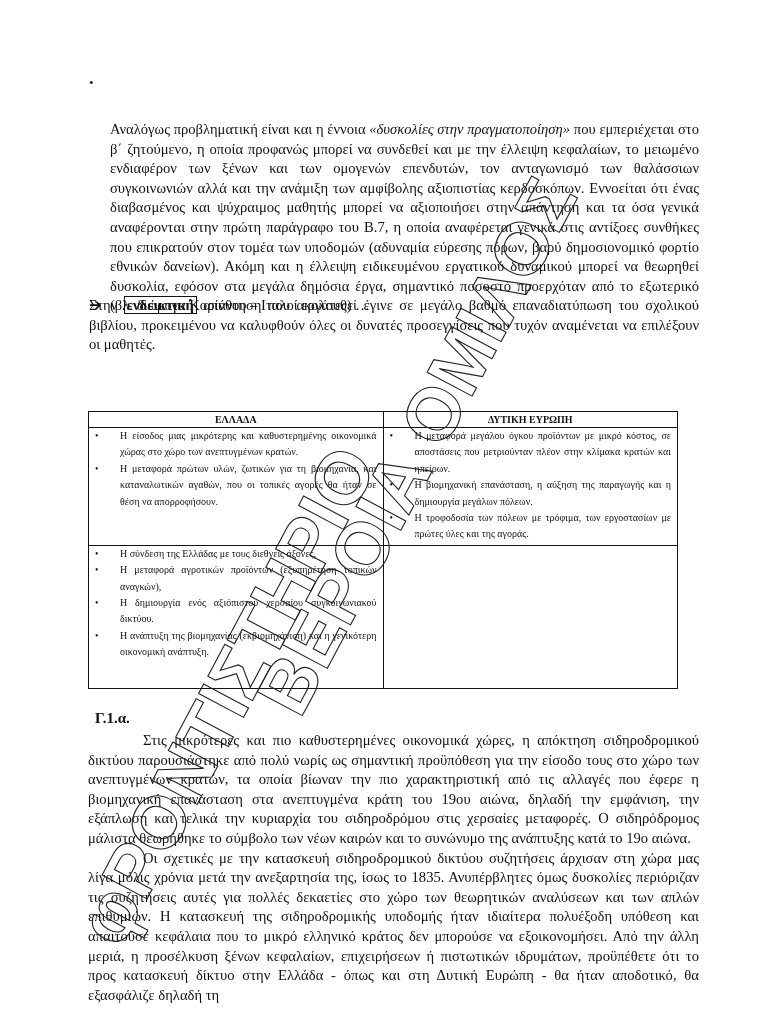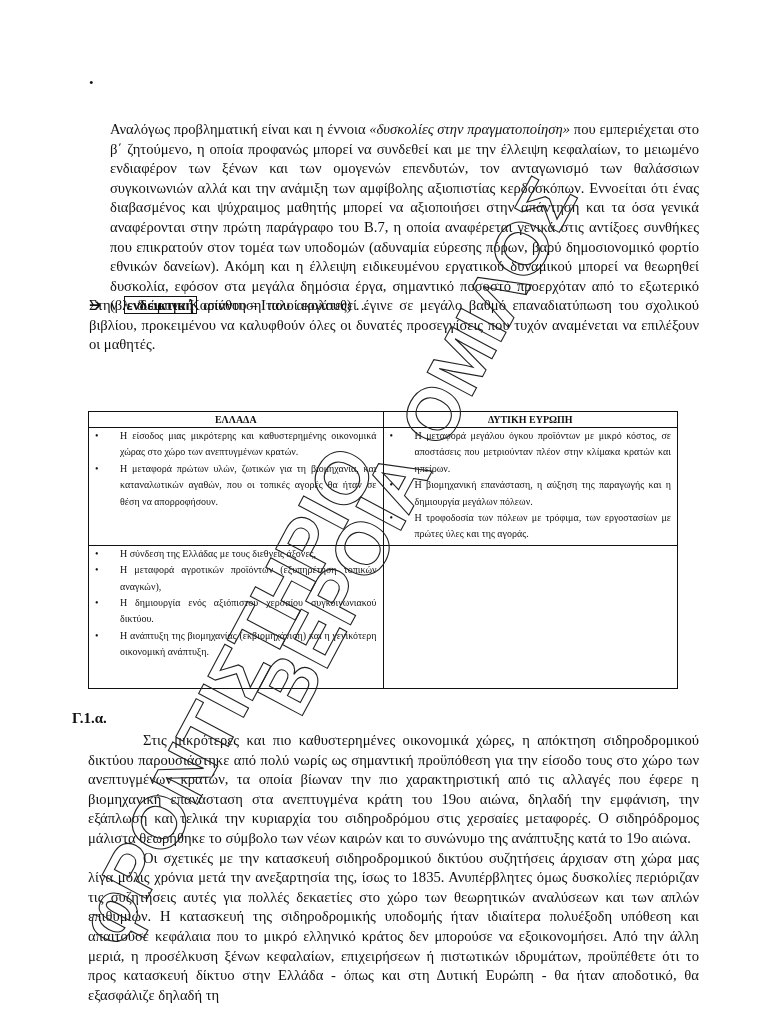--- a/index.html
+++ b/index.html
@@ -17,21 +17,21 @@
   .caption { position: absolute; left: 84px; top: 368px; width: 610px; text-align: center;
              font-size: 12.2px; line-height: 16px; }
   table.compare { position: absolute; left: 88px; top: 411px; width: 590px; border-collapse: collapse;
                   font-size: 10px; line-height: 16.4px; }
   table.compare td, table.compare th { border: 1px solid #111; vertical-align: top; padding: 0 6px 2px 4px; width: 50%; }
   table.compare th { font-weight: bold; text-align: center; padding: 0; line-height: 15px; }
   table.compare ul { margin: 0; padding: 0; list-style: none; }
   table.compare li { position: relative; padding-left: 27px; text-align: justify; text-align-last: left; }
   table.compare li::before { content: "\2022"; position: absolute; left: 2px; top: 0; }
   table.compare tr.r2 td { height: 140px; }
-  .heading { position: absolute; left: 72px; top: 710px; font-size: 15px; font-weight: bold; }
+  .heading { position: absolute; left: 95px; top: 710px; font-size: 15px; font-weight: bold; }
   .body-text { left: 88px; top: 731px; width: 611px; }
   .body-text p { margin: 0; text-indent: 55px; text-align: justify; }
   .watermark { position: absolute; left: 0; top: 0; width: 778px; height: 1024px; pointer-events: none; }
   .watermark text { fill: none; stroke: #222; stroke-width: 1.1; font-family: "Liberation Sans", sans-serif; font-weight: bold; }
 </style>
 </head>
 <body>
 
 <div class="page">
 

